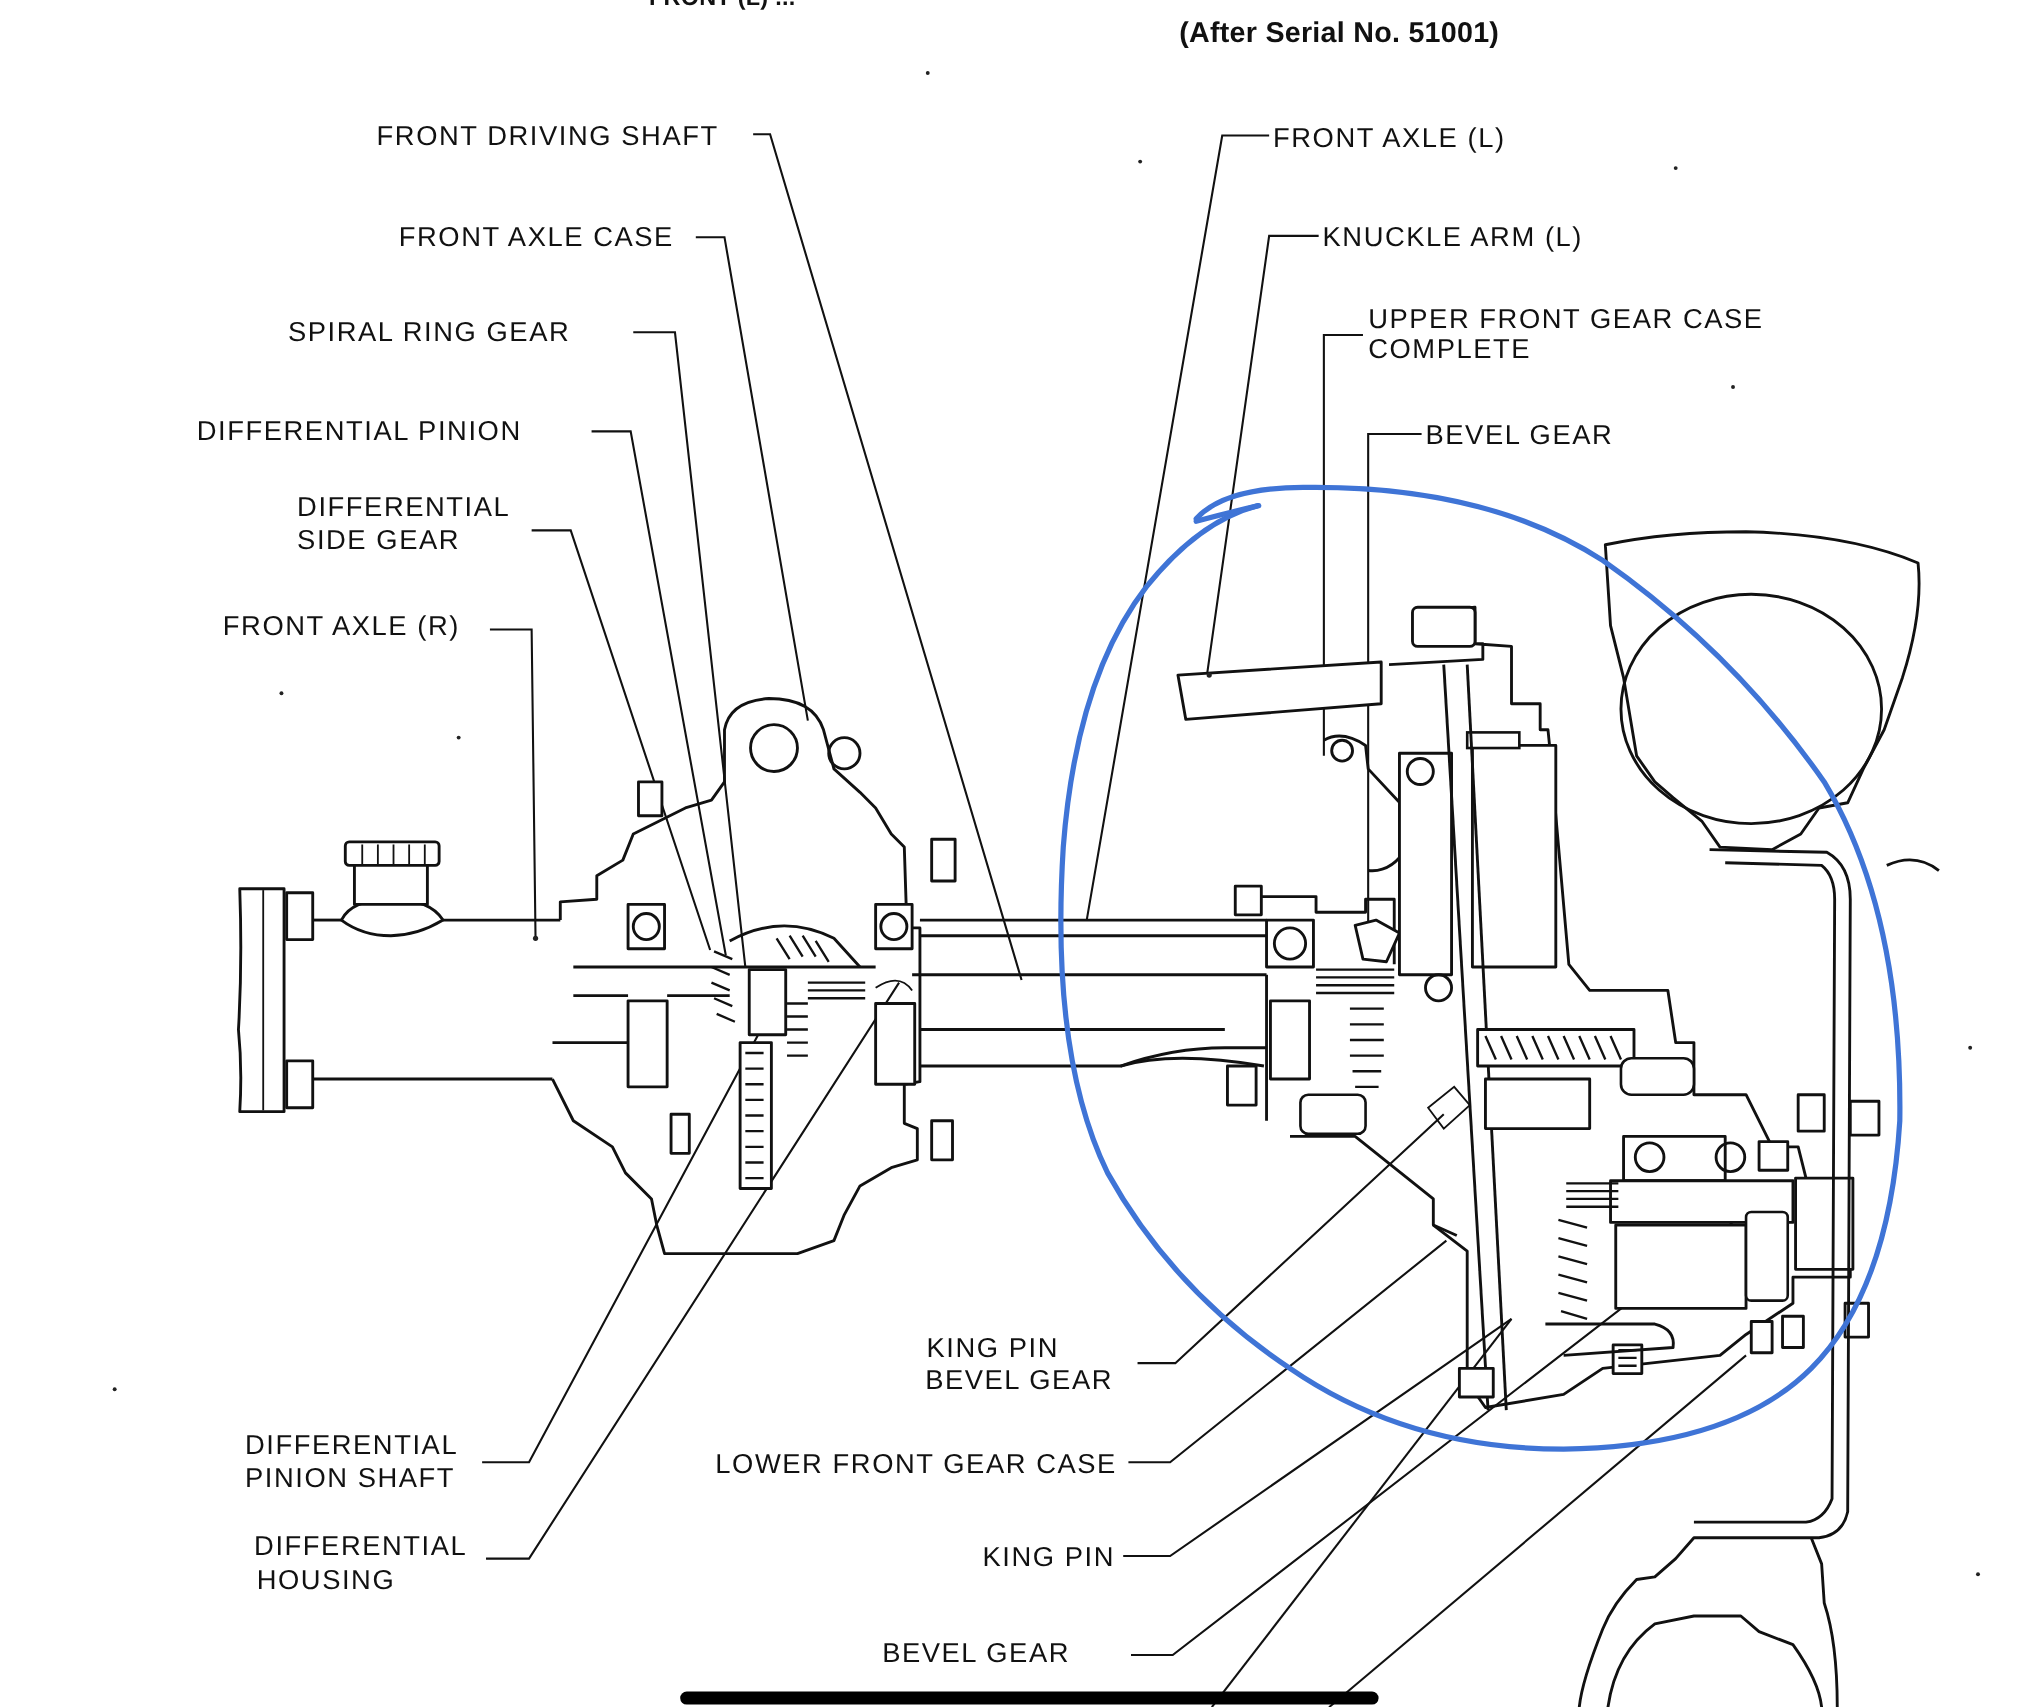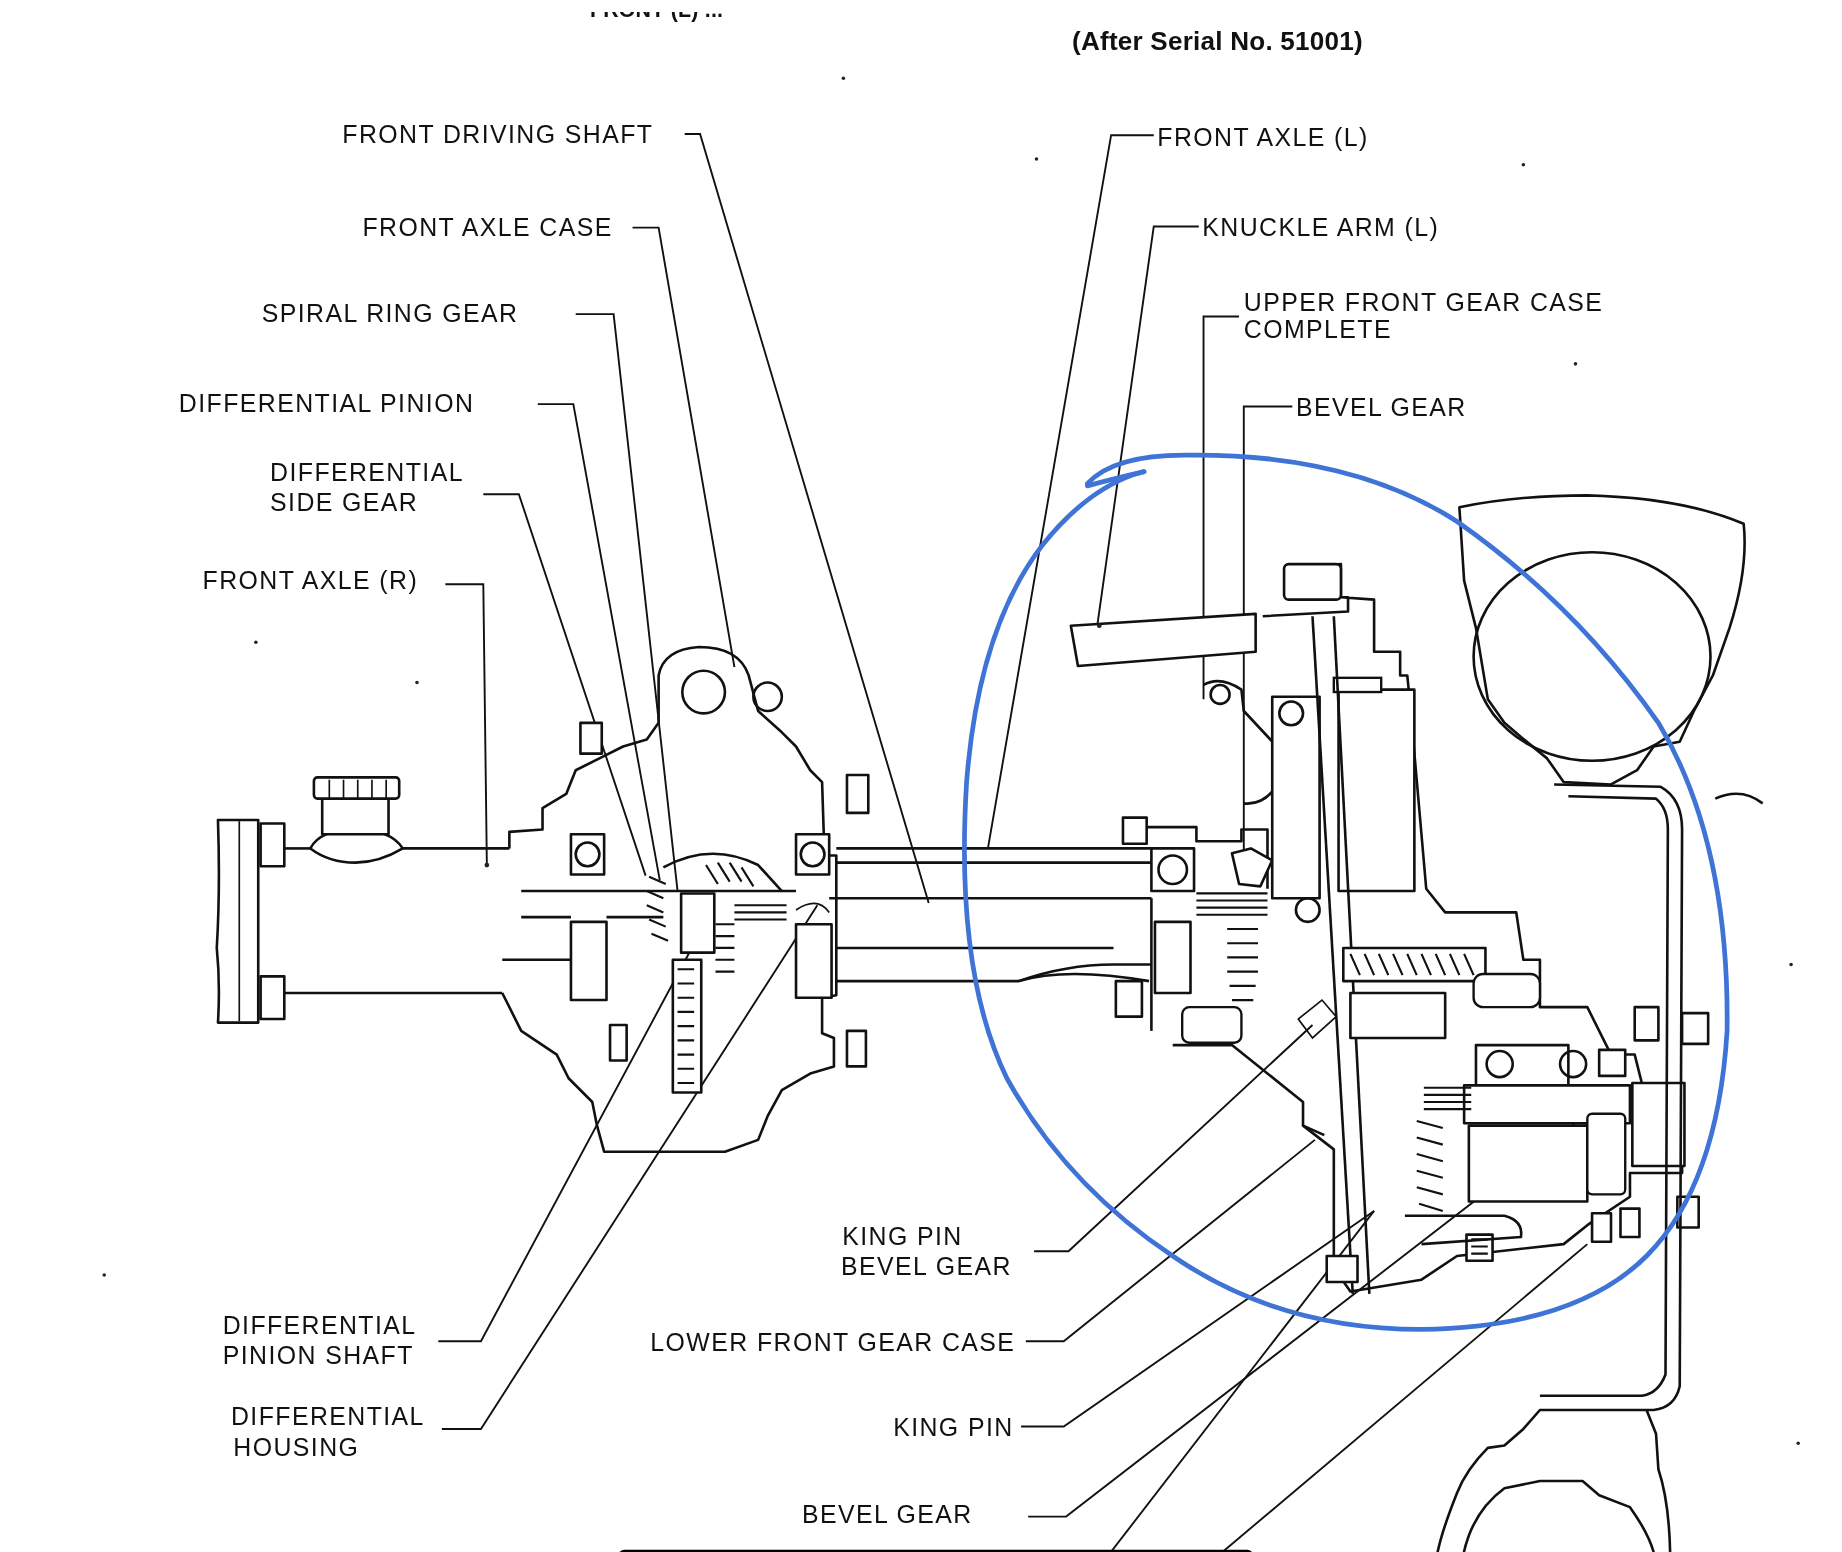--- a/index.html
+++ b/index.html
@@ -1,17 +1,17 @@
 <!DOCTYPE html>
 <html><head>
 <meta charset="utf-8">
 <style>
   html, body { margin: 0; padding: 0; background: #ffffff; }
   body { width: 1842px; height: 1552px; overflow: hidden; position: relative; }
-  #stage { position: absolute; left: 0; top: 12px; width: 1842px; height: 1122px; }
+  #stage { position: absolute; left: 0; top: 0; width: 1842px; height: 1122px; }
   svg text { font-family: "Liberation Sans", "DejaVu Sans", sans-serif; fill: #111; }
   .lbl { font-size: 21px; letter-spacing: 1.2px; font-weight: 400; }
   .hdr { font-size: 22px; font-weight: 700; letter-spacing: 0.2px; }
   .ln { stroke: #111; stroke-width: 1.6; fill: none; }
   .dw { stroke: #111; stroke-width: 2.2; fill: none; stroke-linejoin: round; }
   .dwf { stroke: #111; stroke-width: 2.2; fill: #fff; stroke-linejoin: round; }
   .thin { stroke: #111; stroke-width: 1.4; fill: none; }
   .tooth { stroke: #111; stroke-width: 1.8; fill: none; }
   .speck { fill: #222; }
   .stip { fill: #fff; stroke: #111; stroke-width: 2; }

